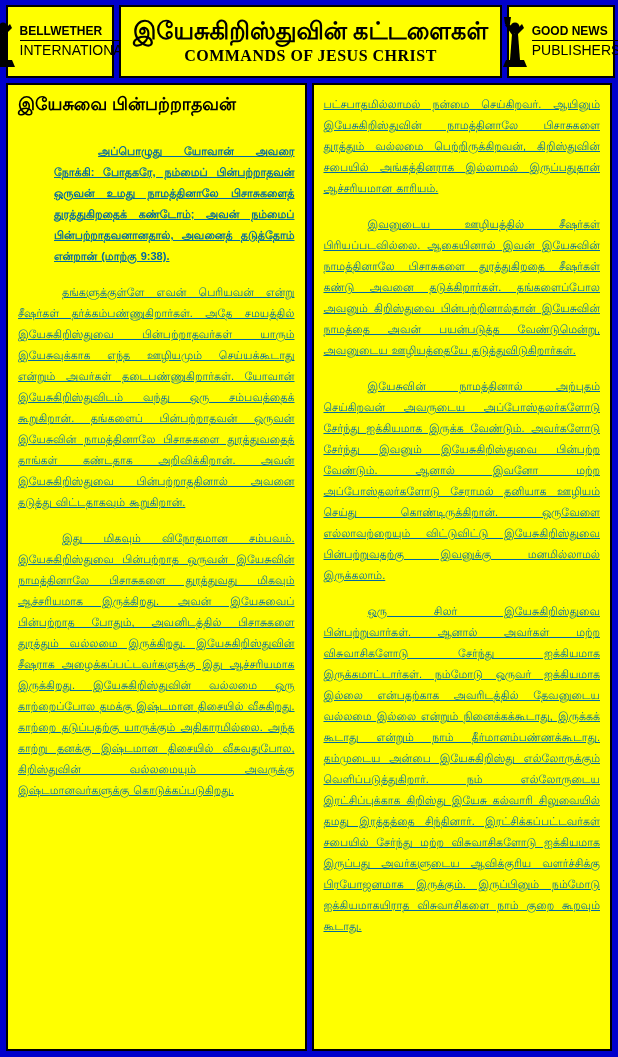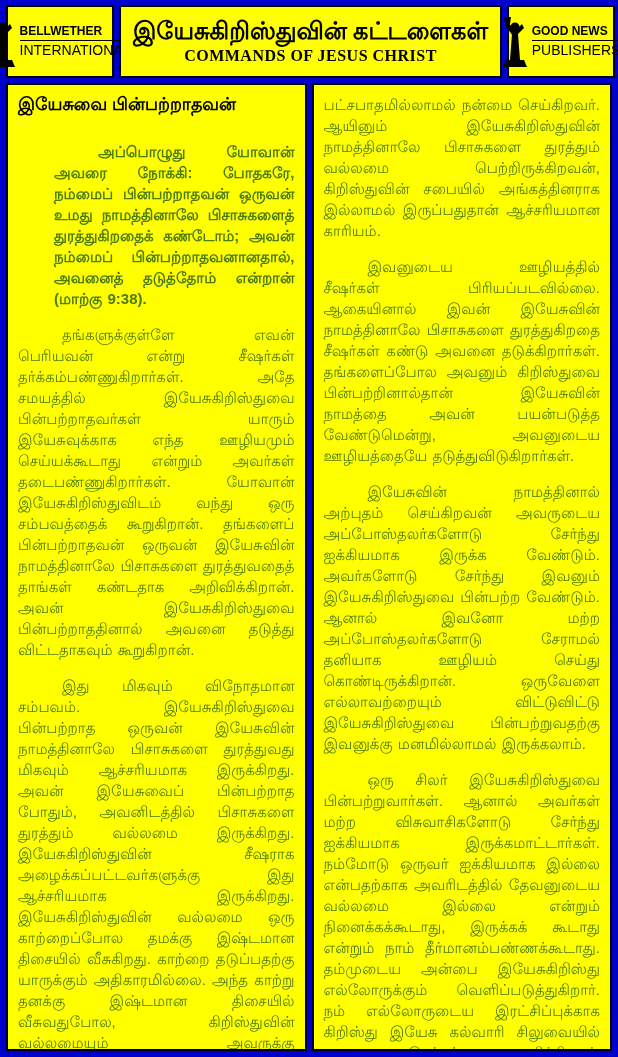--- a/index.html
+++ b/index.html
@@ -88,27 +88,28 @@
     padding: 9px 10px 8px 10px;
     overflow: hidden;
   }
   .col-heading {
     font-weight: bold;
     font-size: 17.5px;
     margin-bottom: 26px;
     line-height: 1.2;
   }
   .para {
-    font-size: 15px;
+    font-size: 11px;
     line-height: 21px;
     text-align: justify;
     text-indent: 44px;
     margin-bottom: 15px;
-    color: #4d7c0f;
+    color: #0369a1;
     word-spacing: 1px;
+    text-decoration: underline;
   }
   .para.bold { font-weight: bold; margin-left: 36px; }
   .para.no-indent { text-indent: 0; }
   .para:last-child { margin-bottom: 0; }
 </style>
 </head>
 <body>
 
 <div class="page">
 

